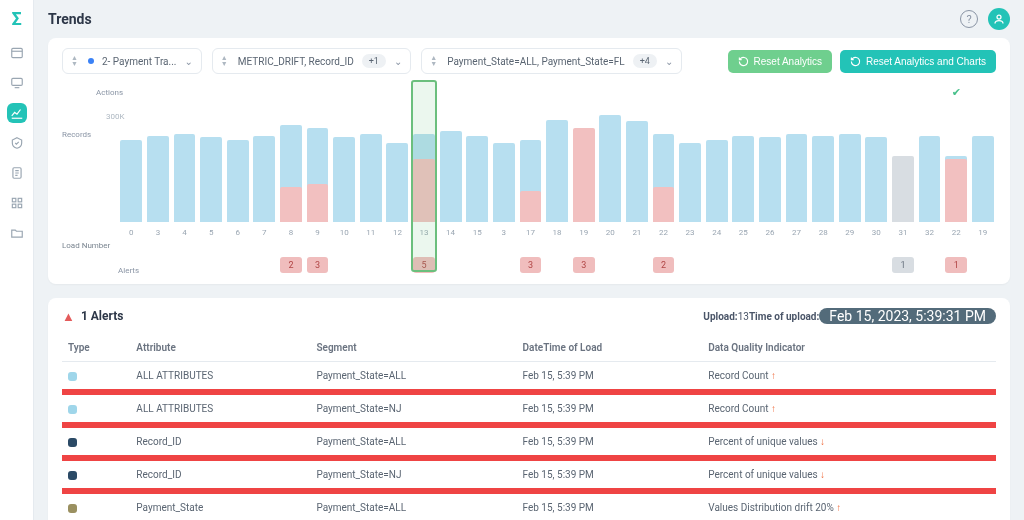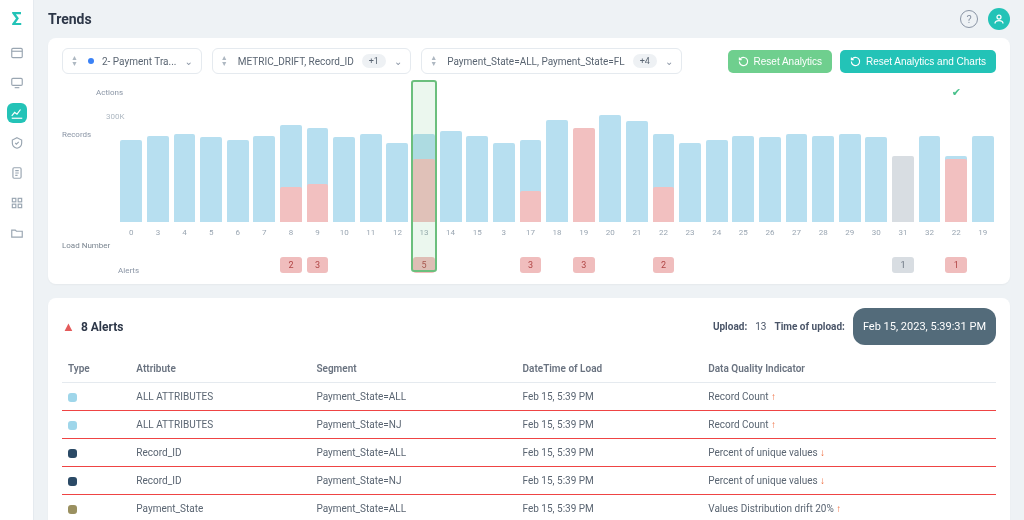--- a/index.html
+++ b/index.html
@@ -48,31 +48,31 @@
   .axis-title{font-size:8px;color:#7a8590;margin-left:0;margin-top:4px}
   .alerts-lane{display:flex;margin-left:56px;margin-top:6px;height:18px}
   .alerts-lane .cell{flex:1;display:flex;align-items:center;justify-content:center}
   .alert-badge{width:82%;height:16px;background:#f0bdbd;color:#b04545;border-radius:3px;font-size:9px;display:flex;align-items:center;justify-content:center}
   .alert-badge.gray{background:#d8dde2;color:#6a7380}
   .highlight{position:absolute;top:-2px;bottom:-50px;border:2px solid #6bbf7d;background:rgba(120,200,140,.15);border-radius:3px;z-index:2;pointer-events:none}
   .check-ico{position:absolute;top:4px;color:#47c08a;font-size:11px;z-index:3}
 
   .alerts-head{display:flex;align-items:center;gap:8px;flex-wrap:wrap}
   .alerts-head .left{display:flex;align-items:center;gap:6px}
-  .alerts-head .right{margin-left:auto;display:flex;align-items:center;gap:8px;font-size:10px}
+  .alerts-head .right{margin-left:auto;display:flex;align-items:center;font-size:10px}
   .tri{color:var(--alert-red);font-size:13px}
   .types{display:flex;gap:14px;align-items:center;font-size:10px;margin-top:8px;color:#5a6572}
   .sw{width:9px;height:9px;border-radius:3px;display:inline-block;margin-right:5px;vertical-align:middle}
   .sw.blue{background:#9fd6ea}
   .sw.navy{background:#2b4a66}
   .sw.olive{background:#9a9060}
-  .ts-pill{background:var(--pill-dark);color:#fff;border-radius:12px;padding:12px 10px;font-size:11px}
+  .ts-pill{background:var(--pill-dark);color:#fff;border-radius:12px;padding:0 10px;font-size:14px}
   table{width:100%;border-collapse:collapse;margin-top:10px;font-size:10px}
   th{text-align:left;color:#6a7380;font-weight:600;padding:8px 6px;border-bottom:1px solid var(--border)}
-  td{padding:8px 6px;border-bottom:1px solid #ef4444;color:#5a6572}
+  td{padding:8px 6px;border-bottom:6px solid #ef4444;color:#5a6572}
   td .arrow-up{color:var(--arrow-up)}
   td .arrow-down{color:var(--arrow-down)}
   svg{display:block}
 </style>
 </head>
 <body>
 
 <div class="app">
   <nav class="sidenav">
     <div class="logo">Σ</div>
@@ -431,21 +431,21 @@
                 <div class="cell"></div>
               </div>
           </div>
         </div>
       </div>
 
       <div class="card">
         <div class="alerts-head">
           <div class="left">
             <span class="tri">▲</span>
-            <b style="font-size:12px;color:#2d3748">8 Alerts</b>
+            <b style="font-size:12px;color:#2d3748">1 Alerts</b>
           </div>
           <div class="right">
             <b>Upload:</b>
             <span>13</span>
             <b>Time of upload:</b>
             <span class="ts-pill">Feb 15, 2023, 5:39:31 PM</span>
           </div>
         </div>
 
         <table>

